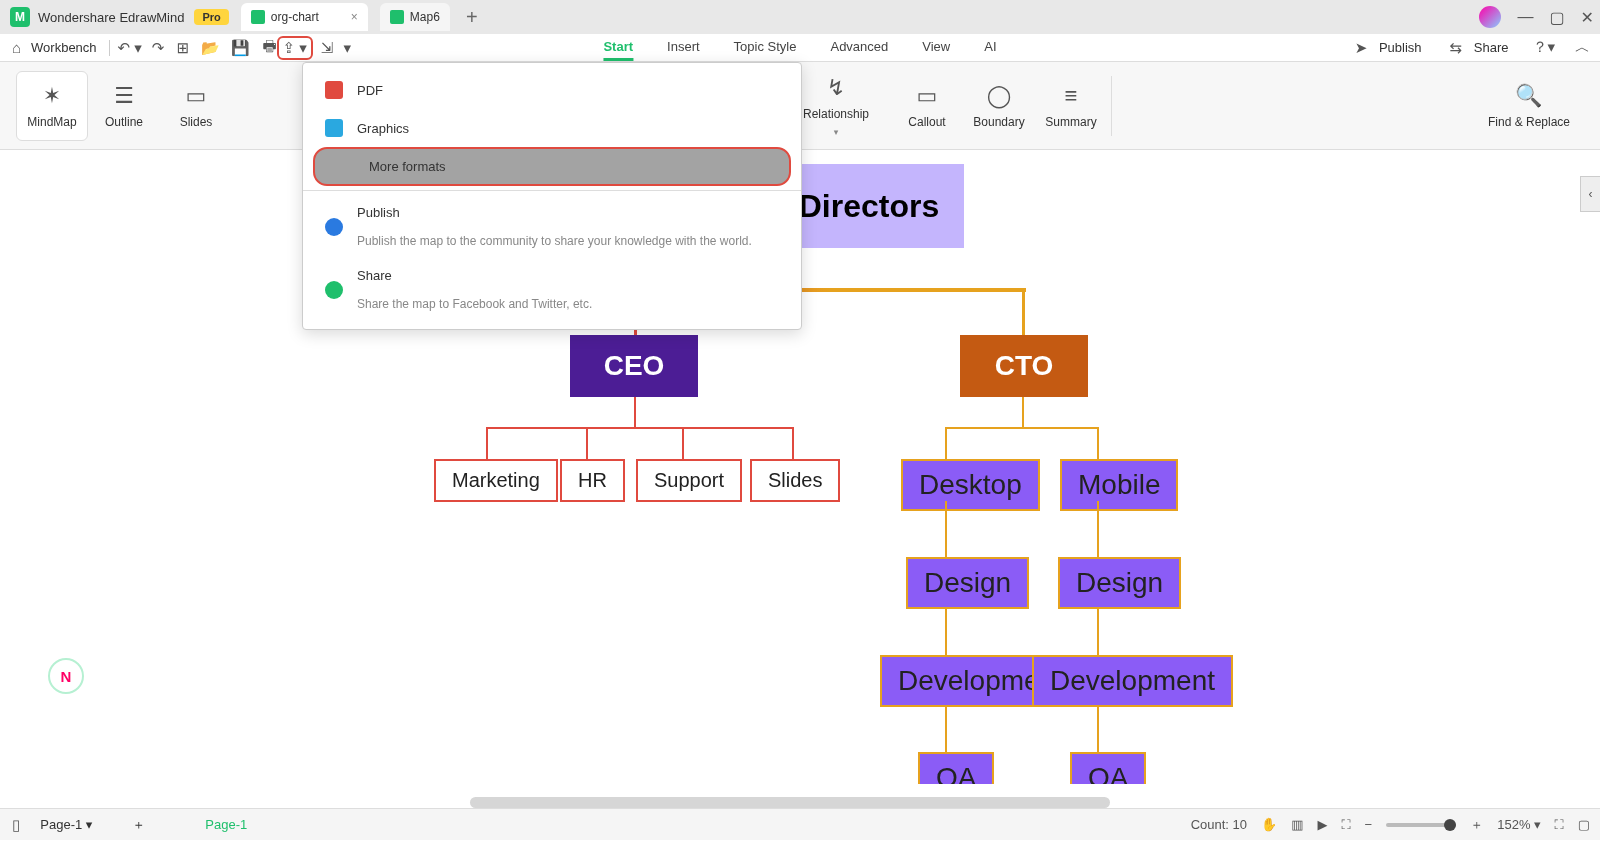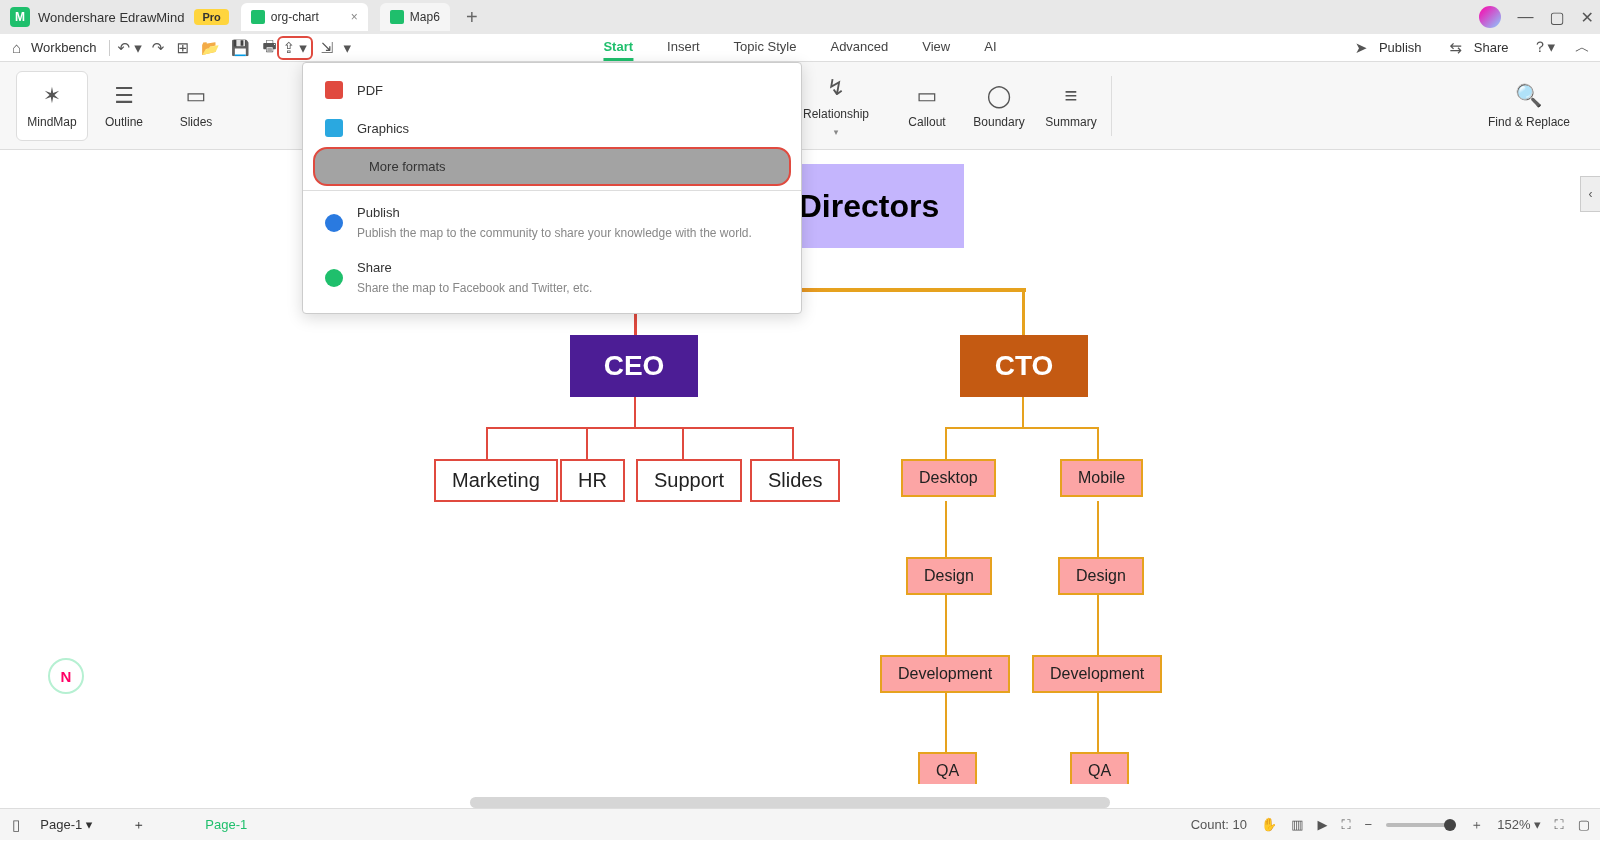--- a/index.html
+++ b/index.html
@@ -28,27 +28,27 @@
 .rbn-item{display:flex;flex-direction:column;align-items:center;justify-content:center;width:72px;height:70px;font-size:12px;color:#333;gap:6px;}
 .rbn-item.wide{width:110px;}
 .rbn-ico{font-size:22px;color:#555;}
 .rbn-sep{width:1px;height:60px;background:#ddd;margin:0 4px;}
 .canvas{position:relative;height:634px;background:#fff;overflow:hidden;}
 .node{position:absolute;display:flex;align-items:center;justify-content:center;font-weight:600;}
 .node.dir{left:774px;top:14px;width:190px;height:84px;background:#c4b5fd;color:#000;font-size:32px;}
 .node.ceo{left:570px;top:185px;width:128px;height:62px;background:#4c1d95;color:#fff;font-size:28px;}
 .node.cto{left:960px;top:185px;width:128px;height:62px;background:#c45a12;color:#fff;font-size:28px;}
 .dept{position:absolute;border:2.5px solid #e04a3f;background:#fff;color:#222;font-size:20px;padding:8px 16px;}
-.box{position:absolute;border:2.5px solid #e6a21e;background:#fca5a5;color:#222;font-size:16px;padding:8px 16px;}
+.box{position:absolute;border:2.5px solid #e6a21e;background:#8b5cf6;color:#222;font-size:28px;padding:8px 16px;}
 .conn{position:absolute;background:#e04a3f;}
 .conn.y{background:#e6a21e;}
 .dropdown{position:absolute;left:302px;top:62px;width:500px;background:#fff;border:1px solid #ccc;border-radius:4px;box-shadow:0 4px 16px rgba(0,0,0,.15);z-index:50;padding:8px 0;}
 .dd-item{display:flex;align-items:center;padding:10px 22px;gap:14px;font-size:13px;color:#333;}
 .dd-item:hover,.dd-item.hover{background:#a3a3a3;}
-.dd-item .sub{font-size:12px;color:#888;margin-top:6px;}
+.dd-item .sub{font-size:12px;color:#888;margin-top:14px;}
 .dd-sep{height:1px;background:#ddd;margin:4px 0;}
 .dd-ico{width:18px;height:18px;border-radius:3px;flex-shrink:0;}
 .more-hl{border:2.5px solid #e04a3f;border-radius:14px;margin:0 10px;}
 .statusbar{position:absolute;bottom:20px;left:0;right:0;height:32px;background:#f5f5f5;display:flex;align-items:center;padding:0 12px;font-size:13px;color:#333;border-top:1px solid #ddd;}
 .hscroll{position:absolute;bottom:52px;left:470px;width:640px;height:11px;background:#d6d6d6;border-radius:6px;}
 .sb-right{position:absolute;right:10px;display:flex;align-items:center;gap:14px;color:#555;}
 .slider{width:70px;height:4px;background:#bbb;position:relative;border-radius:2px;}
 .slider .thumb{position:absolute;right:0;top:-4px;width:12px;height:12px;border-radius:50%;background:#444;}
 .page-tag{color:#1fbf6c;margin-left:60px;}
 .side-collapse{position:absolute;right:0;top:176px;width:20px;height:36px;background:#eee;border:1px solid #ccc;border-right:none;display:flex;align-items:center;justify-content:center;font-size:12px;color:#555;}

